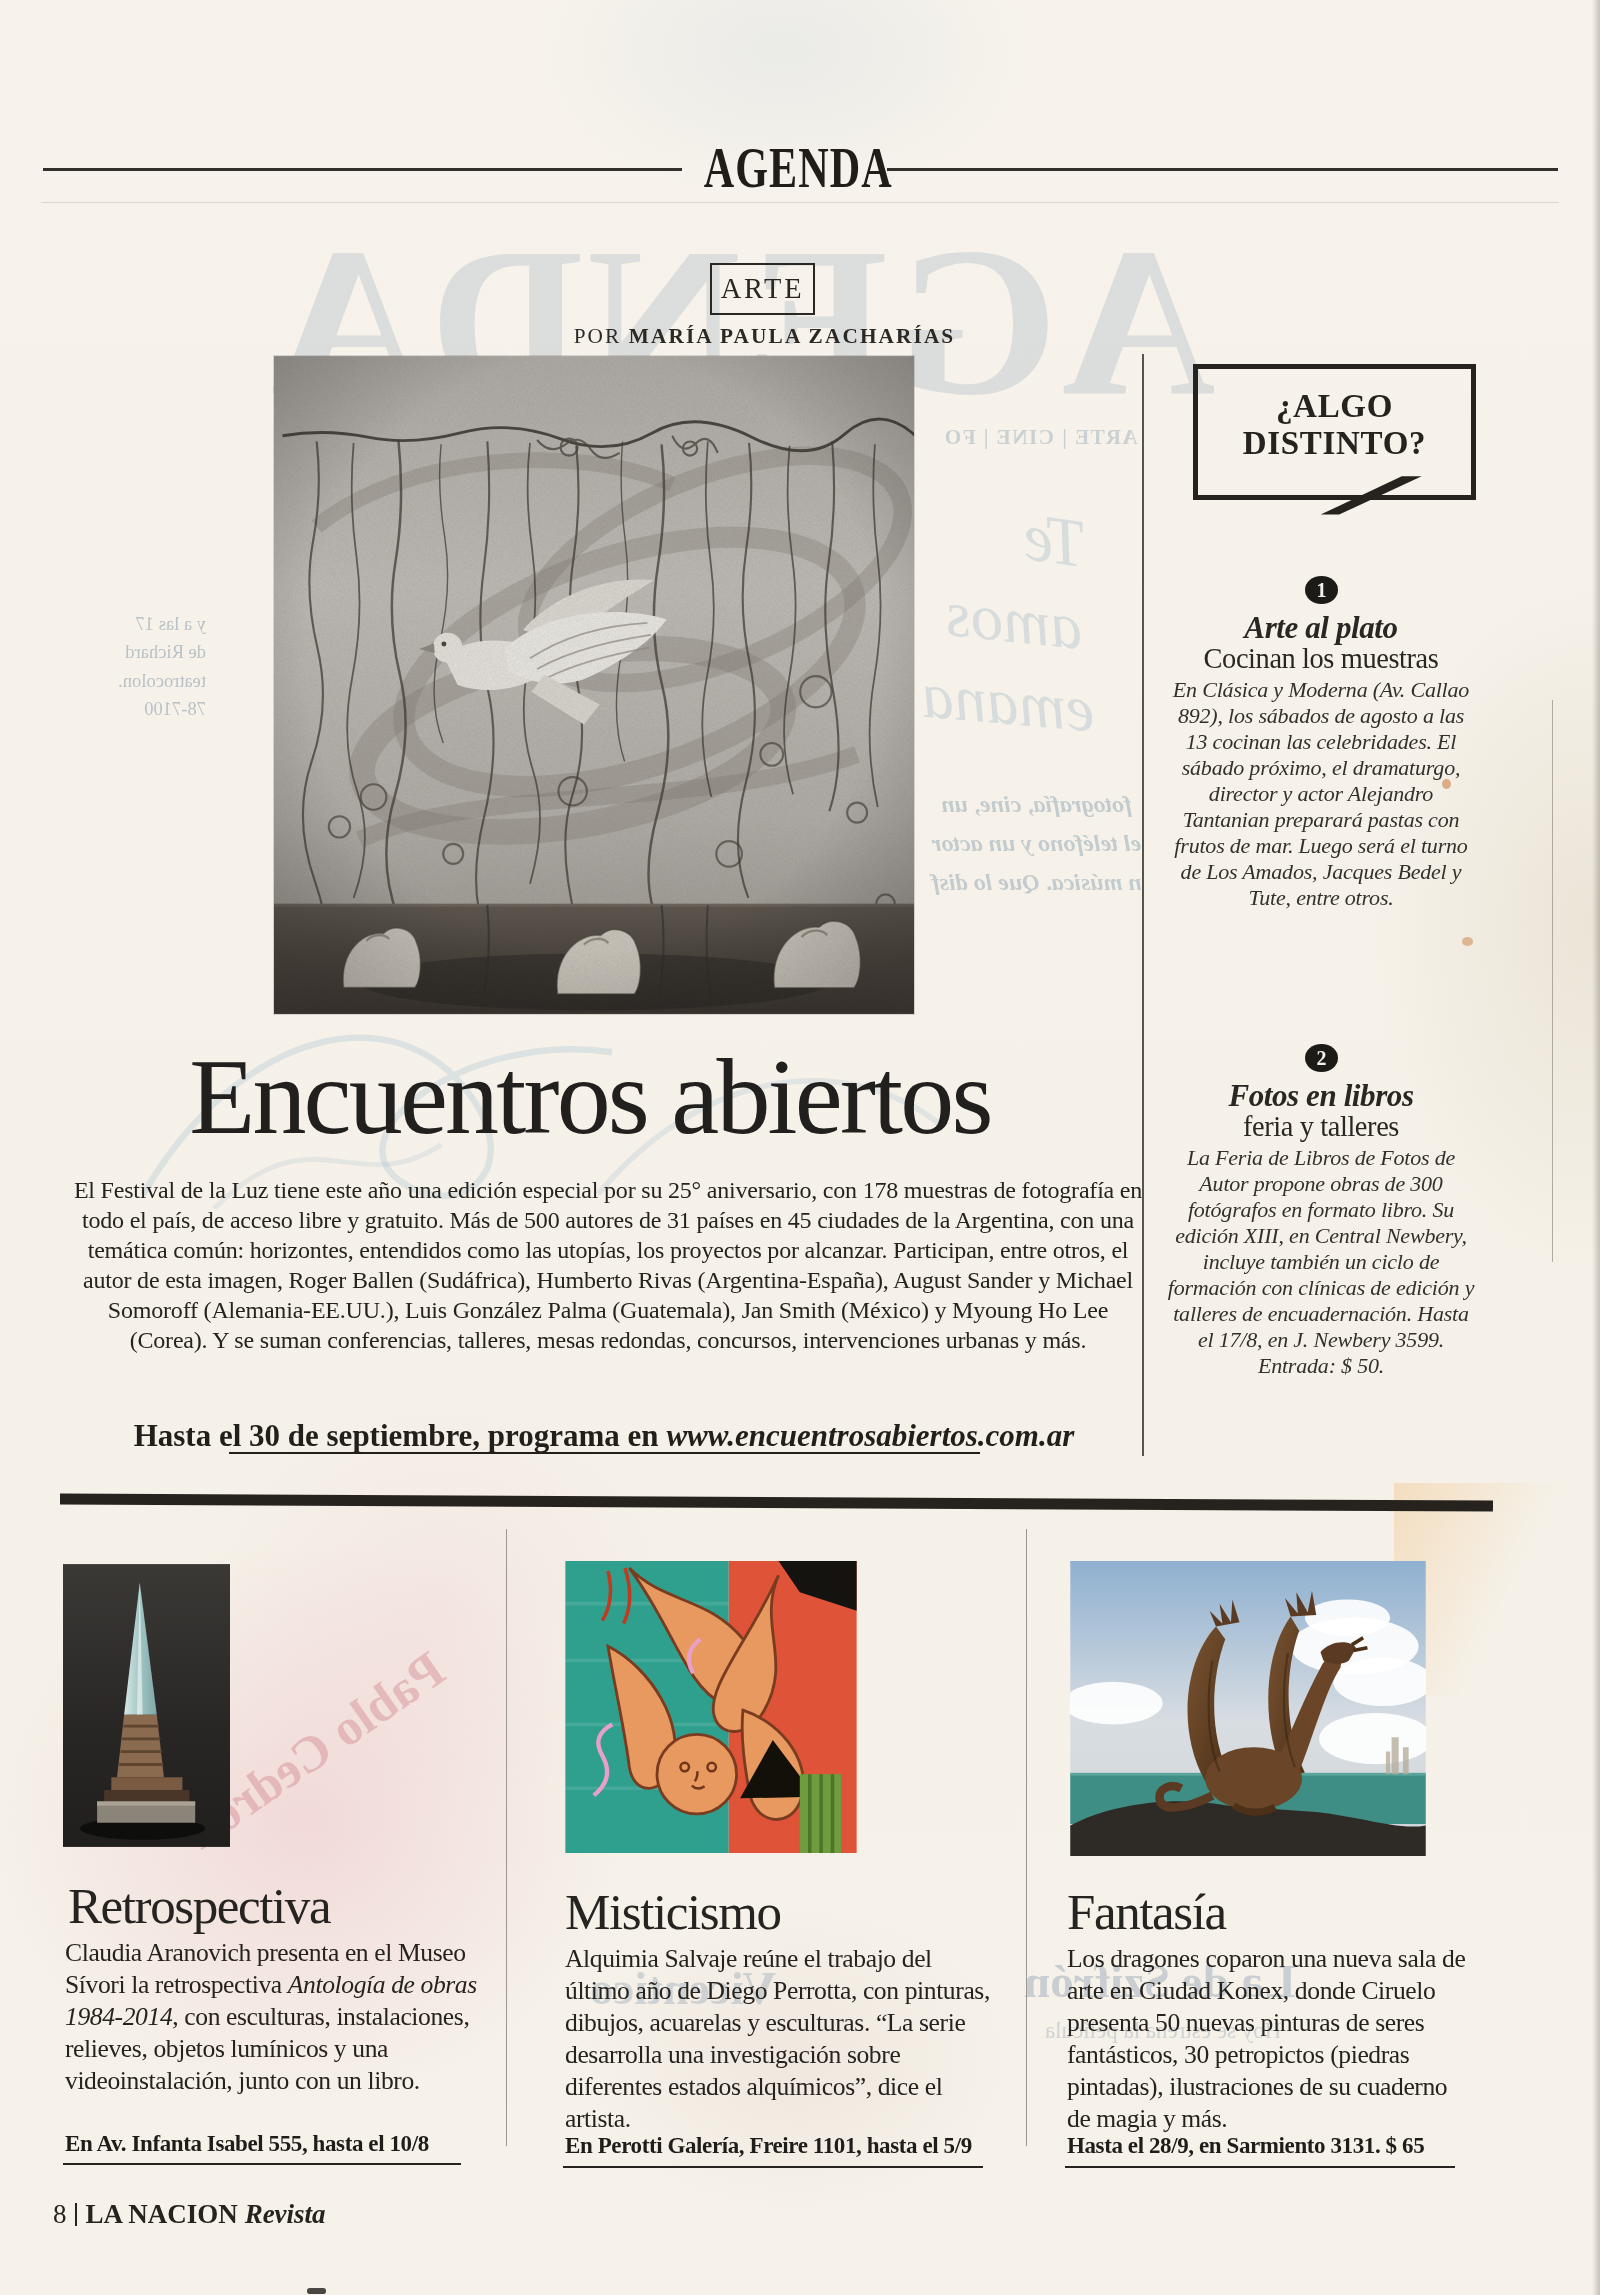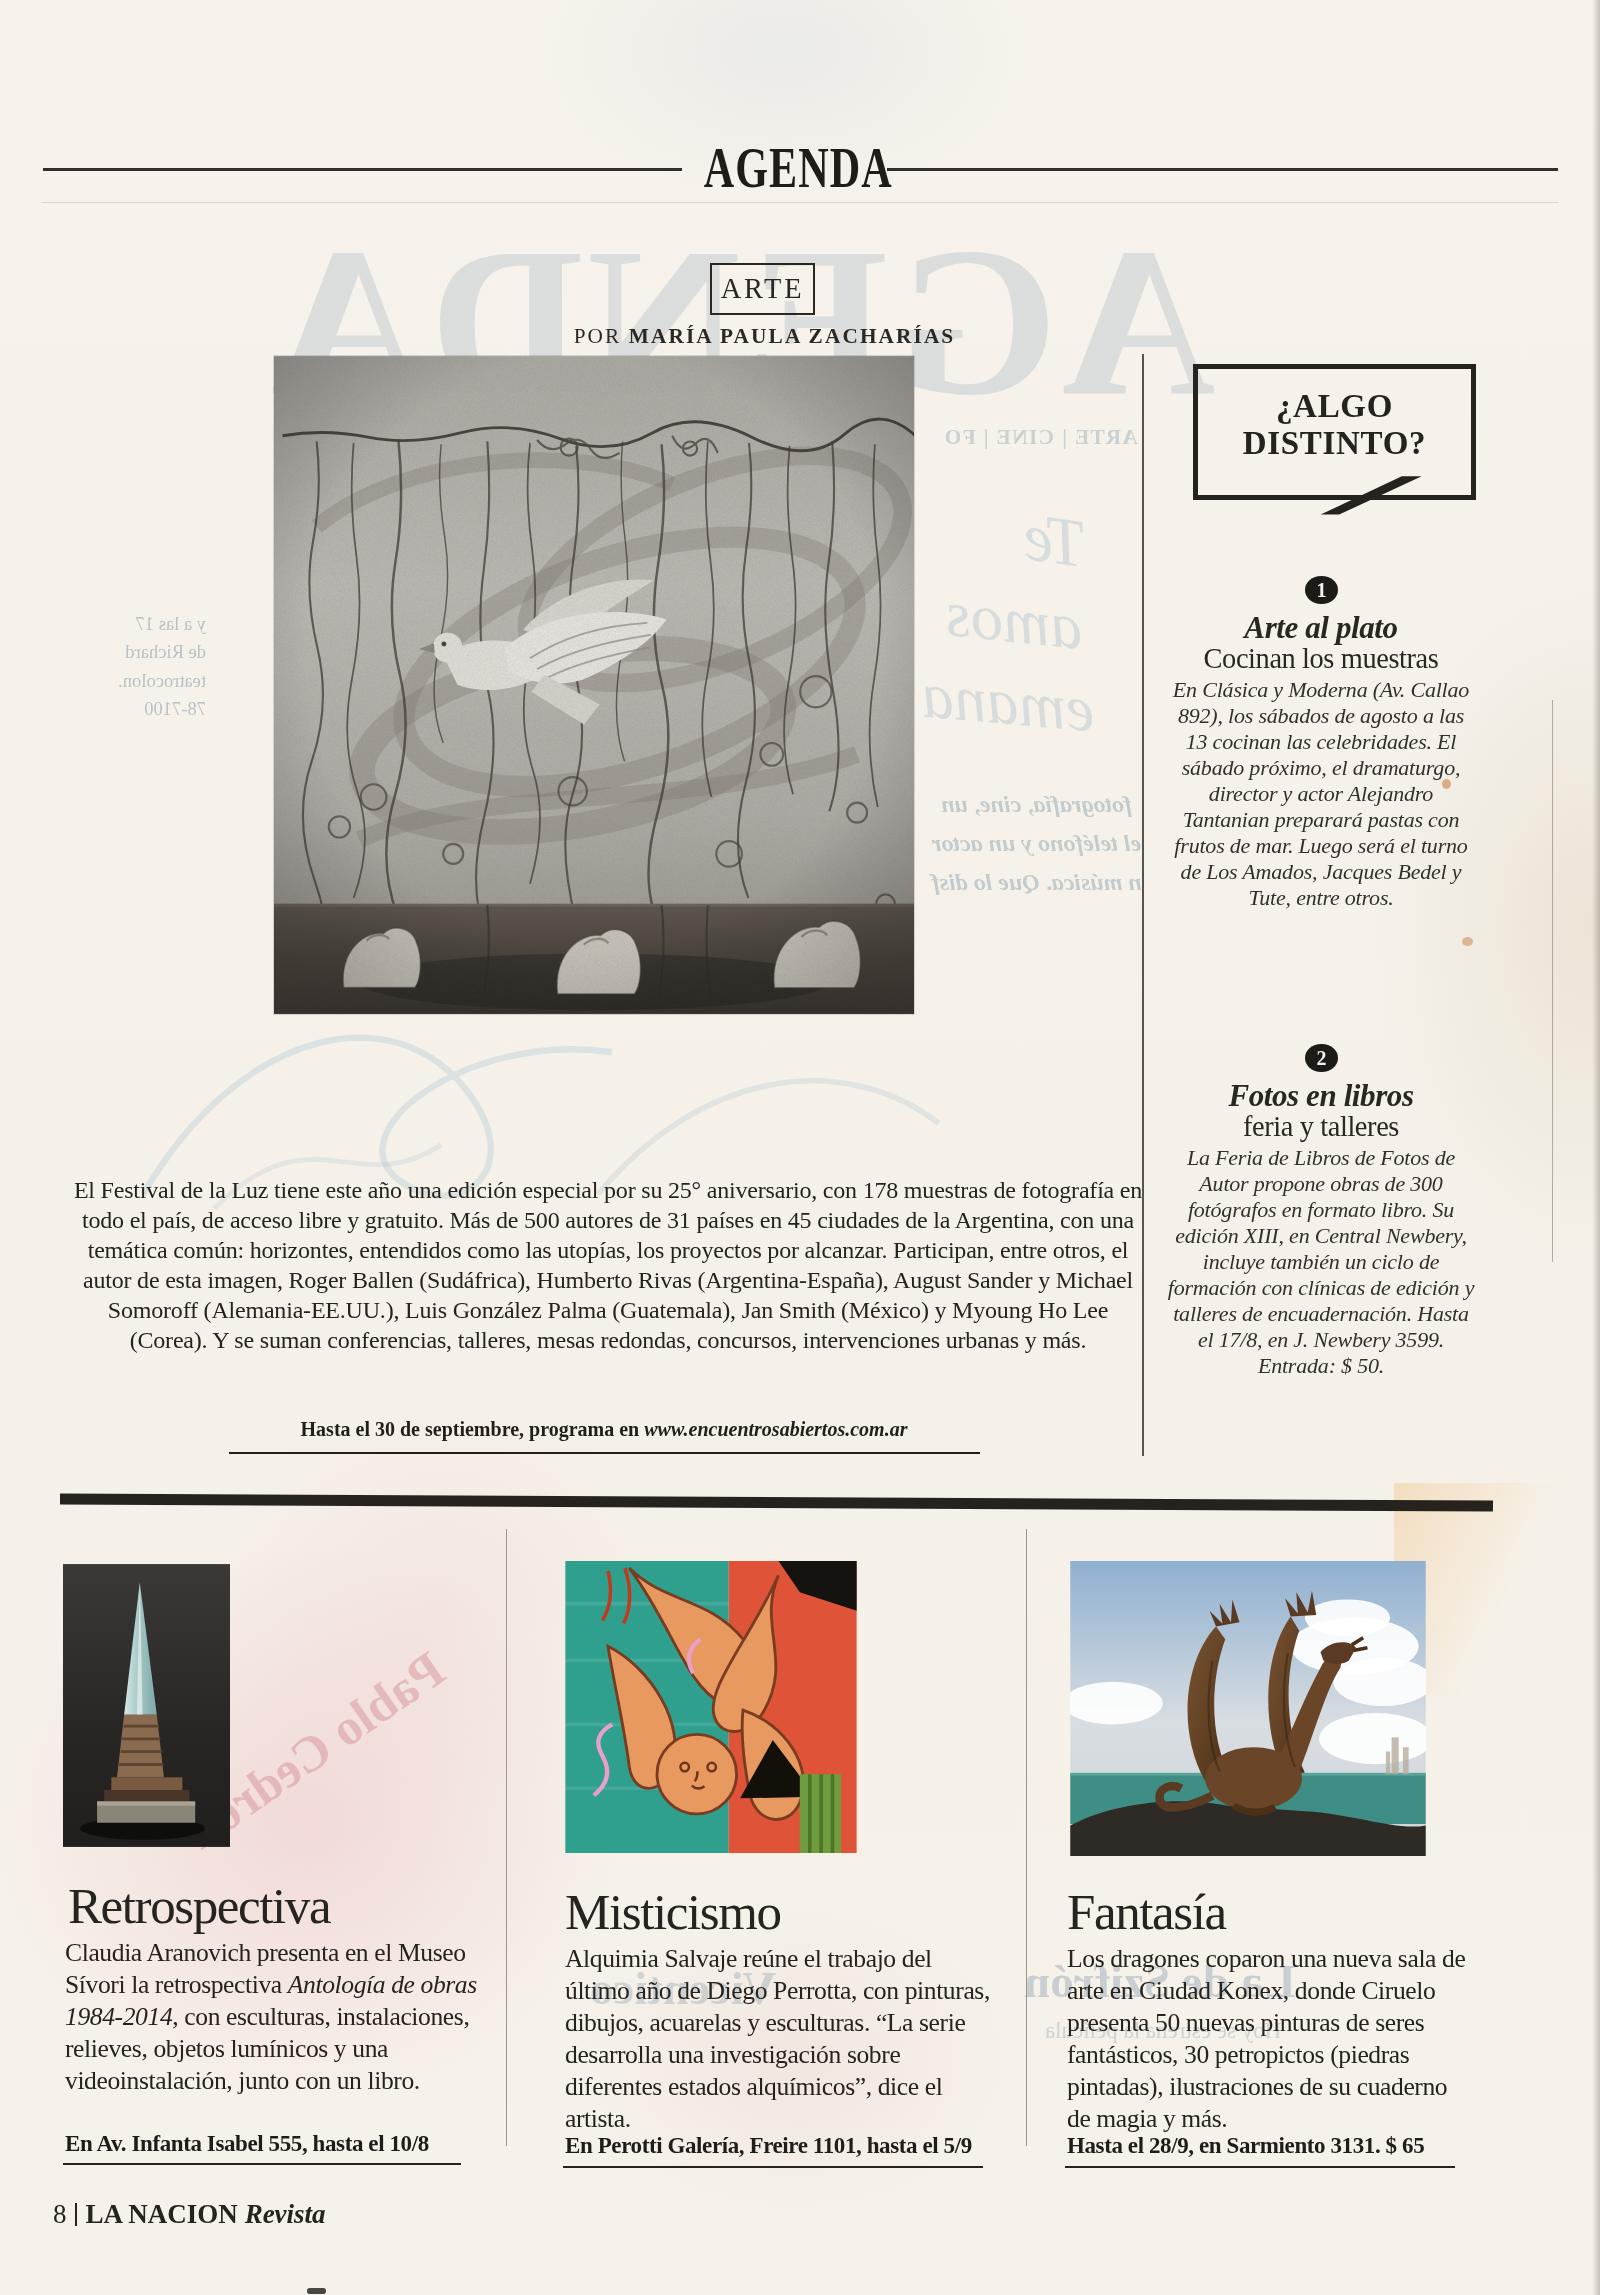--- a/index.html
+++ b/index.html
@@ -27,21 +27,21 @@
   .byline{left:409px;top:324px;width:711px;text-align:center;font-size:21.3px;
     letter-spacing:2.1px;color:#2c2925;}
   .byline b{letter-spacing:2.1px;}
 
   
   .feature-photo{left:274px;top:356px;width:640px;height:658px;box-shadow:0 0 0 0.7px rgba(60,56,50,.25);}
   .feature-title{left:78px;top:1040px;width:1024px;text-align:center;font-size:108px;
     font-weight:400;letter-spacing:-2.8px;color:#21201e;line-height:114px;}
   .feature-body{left:71px;top:1175px;width:1074px;text-align:center;font-size:24px;
     line-height:30px;letter-spacing:-0.2px;color:#26231f;}
-  .feature-dateline{left:78px;top:1418px;width:1052px;text-align:center;font-size:20px;
+  .feature-dateline{left:78px;top:1418px;width:1052px;text-align:center;font-size:31px;
     font-weight:bold;color:#221f1b;white-space:nowrap;}
 
   
   .rail-line{left:1142px;top:354px;width:2.1px;height:1102px;background:#57534d;}
   .algo-box{left:1193px;top:364px;width:273px;height:107px;border:5.7px solid #26231f;
     text-align:center;font-weight:bold;font-size:33px;line-height:37px;letter-spacing:0.7px;
     color:#26231f;padding-top:18.5px;box-sizing:content-box;}
   .badge{width:33px;height:28.4px;border-radius:50%;background:#1d1b18;color:#f6f2ea;
     text-align:center;font-size:20px;font-weight:bold;line-height:28.4px;}
   .rc{left:1166px;width:310px;text-align:center;color:#2a2723;}
@@ -244,20 +244,21 @@
   <div class="content badge" style="left:1305px;top:576px;">1</div>
   <div class="content rc rc-title" style="top:610px;">Arte al plato</div>
   <div class="content rc rc-sub" style="top:643px;">Cocinan los muestras</div>
   <div class="content rc rc-body" style="top:677px;">En Clásica y Moderna (Av. Callao 892), los sábados de agosto a las 13 cocinan las celebridades. El sábado próximo, el dramaturgo, director y actor Alejandro Tantanian preparará pastas con frutos de mar. Luego será el turno de Los Amados, Jacques Bedel y Tute, entre otros.</div>
 
   <div class="content badge" style="left:1305px;top:1044px;">2</div>
   <div class="content rc rc-title" style="top:1078px;">Fotos en libros</div>
   <div class="content rc rc-sub" style="top:1111px;">feria y talleres</div>
   <div class="content rc rc-body" style="top:1145px;text-align:center;">La Feria de Libros de Fotos de Autor propone obras de 300 fotógrafos en formato libro. Su edición XIII, en Central Newbery, incluye también un ciclo de formación con clínicas de edición y talleres de encuadernación. Hasta el 17/8, en J. Newbery 3599. Entrada: $ 50.</div>
 
+  <div class="content feature-title">Encuentros abiertos</div>
   <div class="content feature-body">El Festival de la Luz tiene este año una edición especial por su 25° aniversario, con 178 muestras de fotografía en todo el país, de acceso libre y gratuito. Más de 500 autores de 31 países en 45 ciudades de la Argentina, con una temática común: horizontes, entendidos como las utopías, los proyectos por alcanzar. Participan, entre otros, el autor de esta imagen, Roger Ballen (Sudáfrica), Humberto Rivas (Argentina-España), August Sander y Michael Somoroff (Alemania-EE.UU.), Luis González Palma (Guatemala), Jan Smith (México) y Myoung Ho Lee (Corea). Y se suman conferencias, talleres, mesas redondas, concursos, intervenciones urbanas y más.</div>
   <div class="content feature-dateline"><span>Hasta el 30 de septiembre, programa en </span><i>www.encuentrosabiertos.com.ar</i></div>
   <div class="content" style="left:229px;top:1452px;width:751px;height:2.1px;background:#221f1b;"></div>
 
   <div class="content big-divider"></div>
   <div class="col-divider" style="left:506px;"></div>
   <div class="col-divider" style="left:1026px;"></div>
 
   <svg class="content" style="left:63px;top:1564px;" width="167" height="283" viewBox="0 0 235 398">
     <defs>

